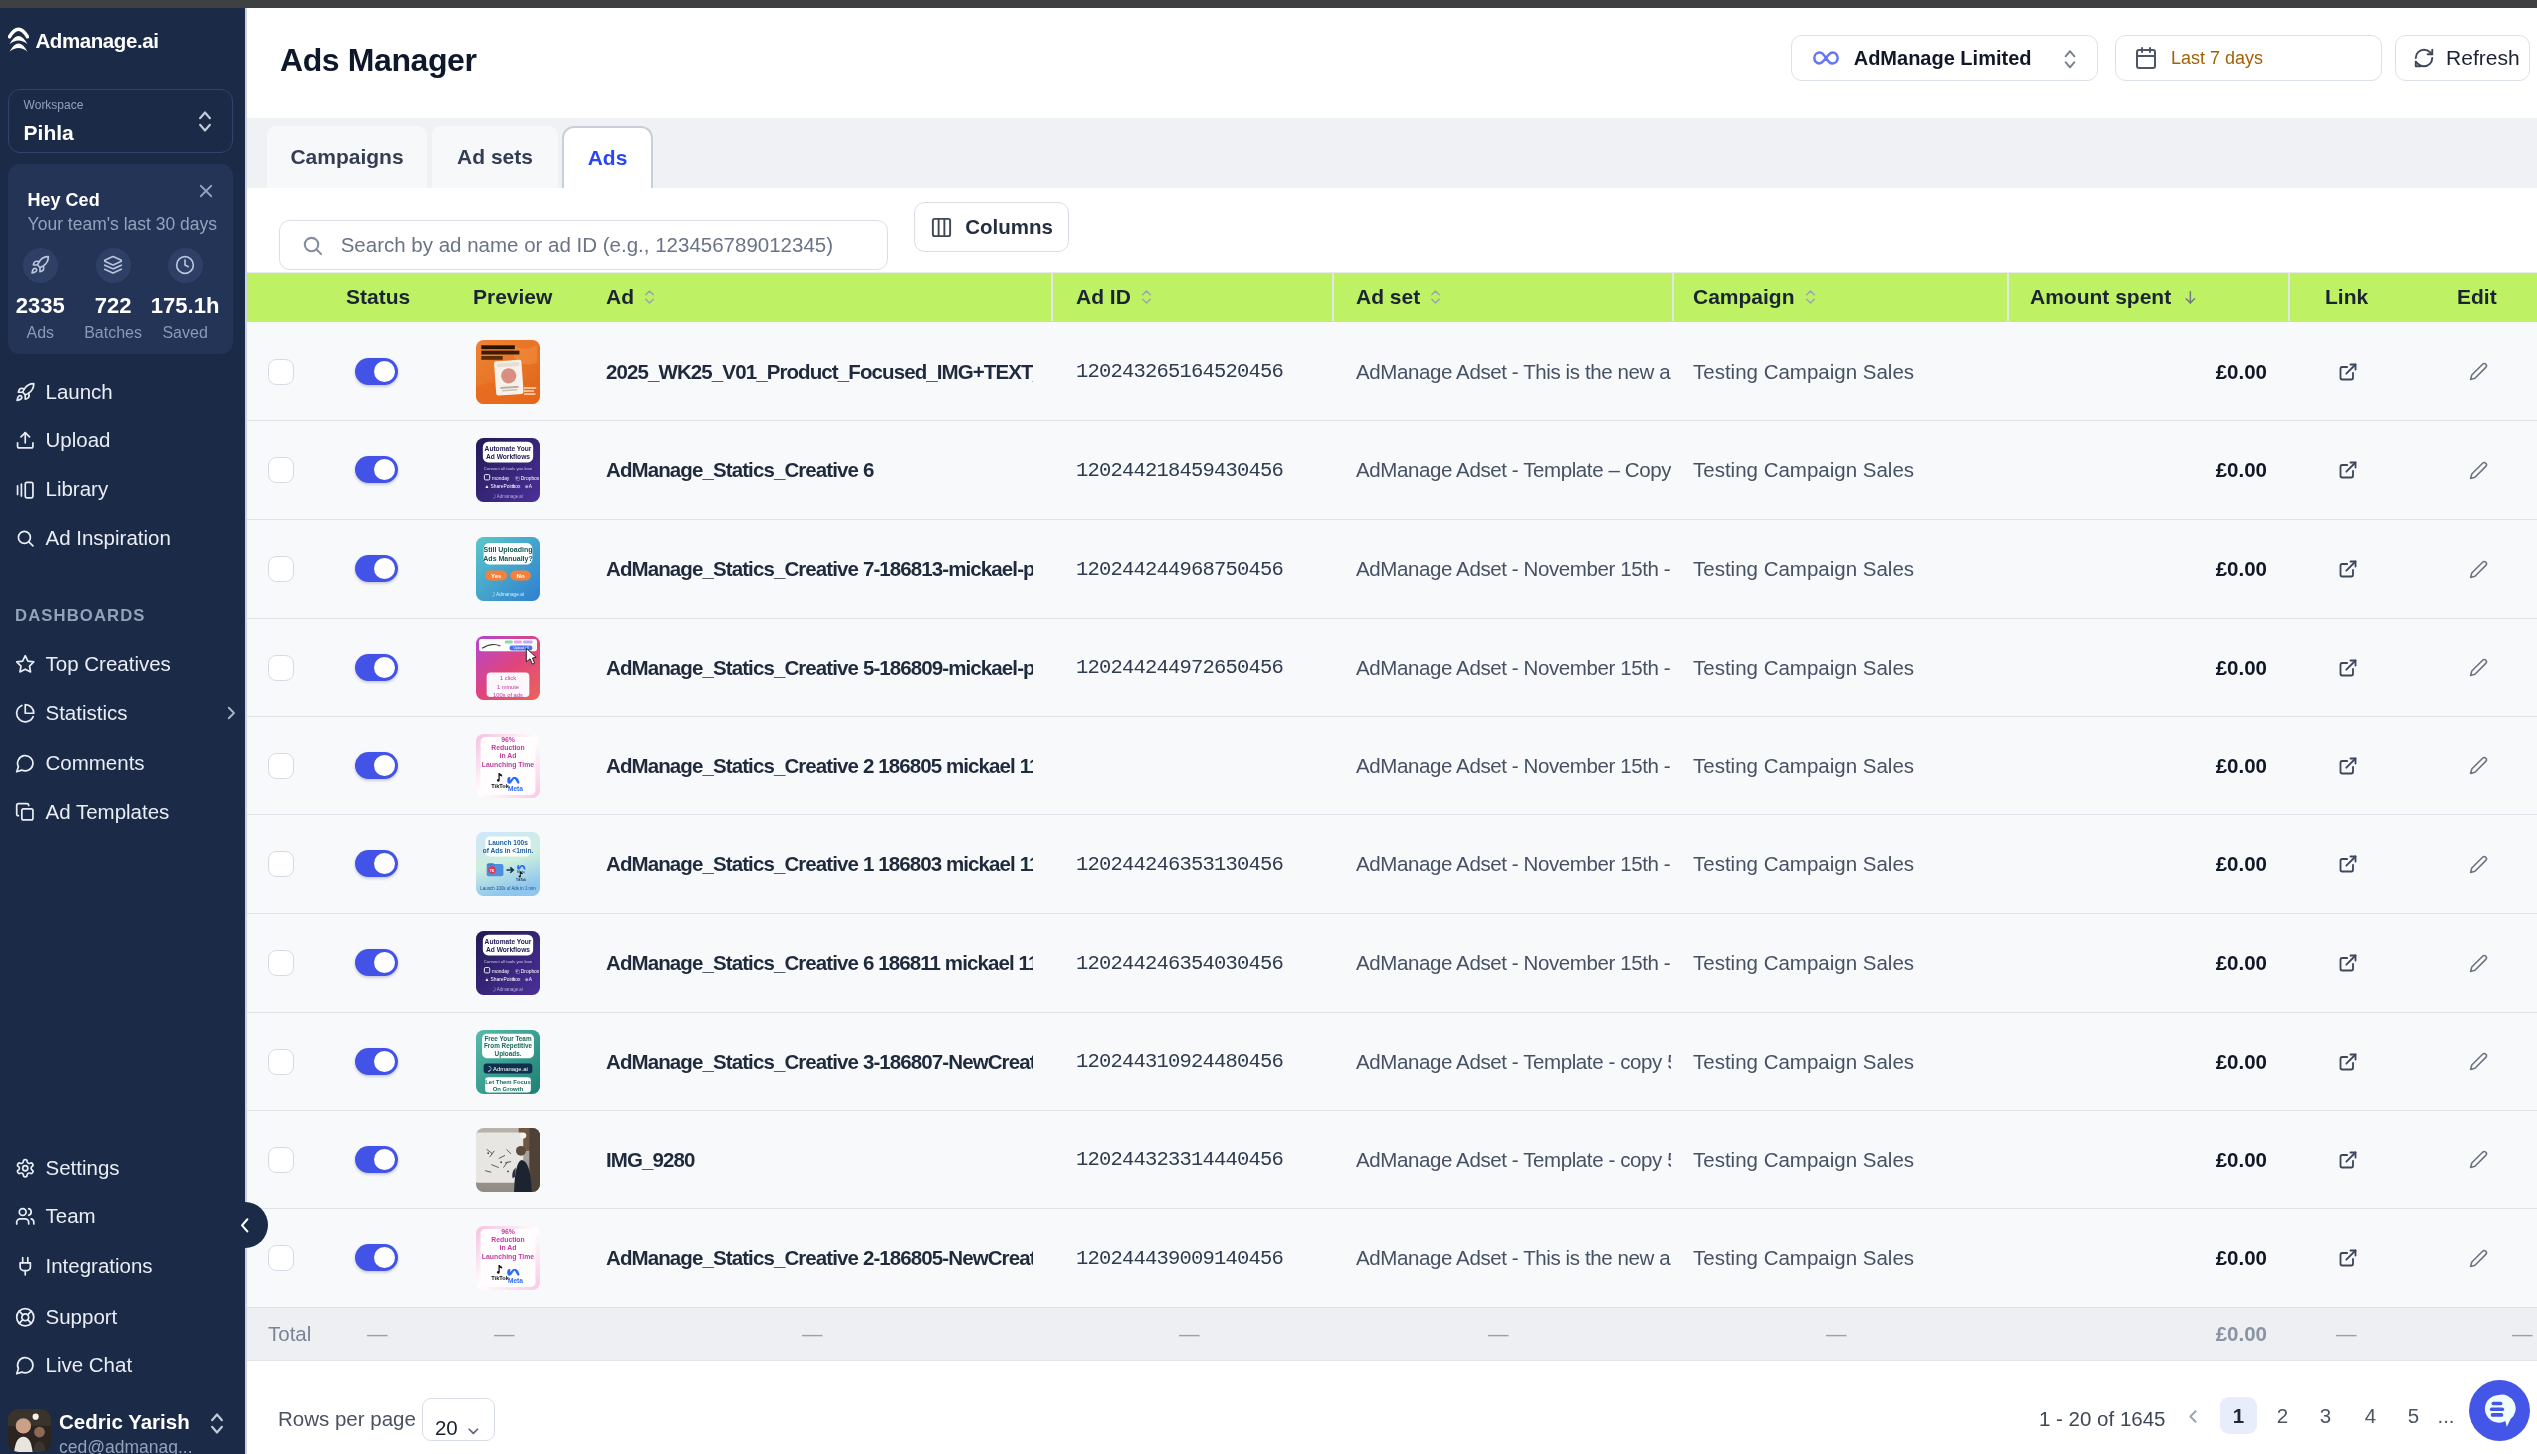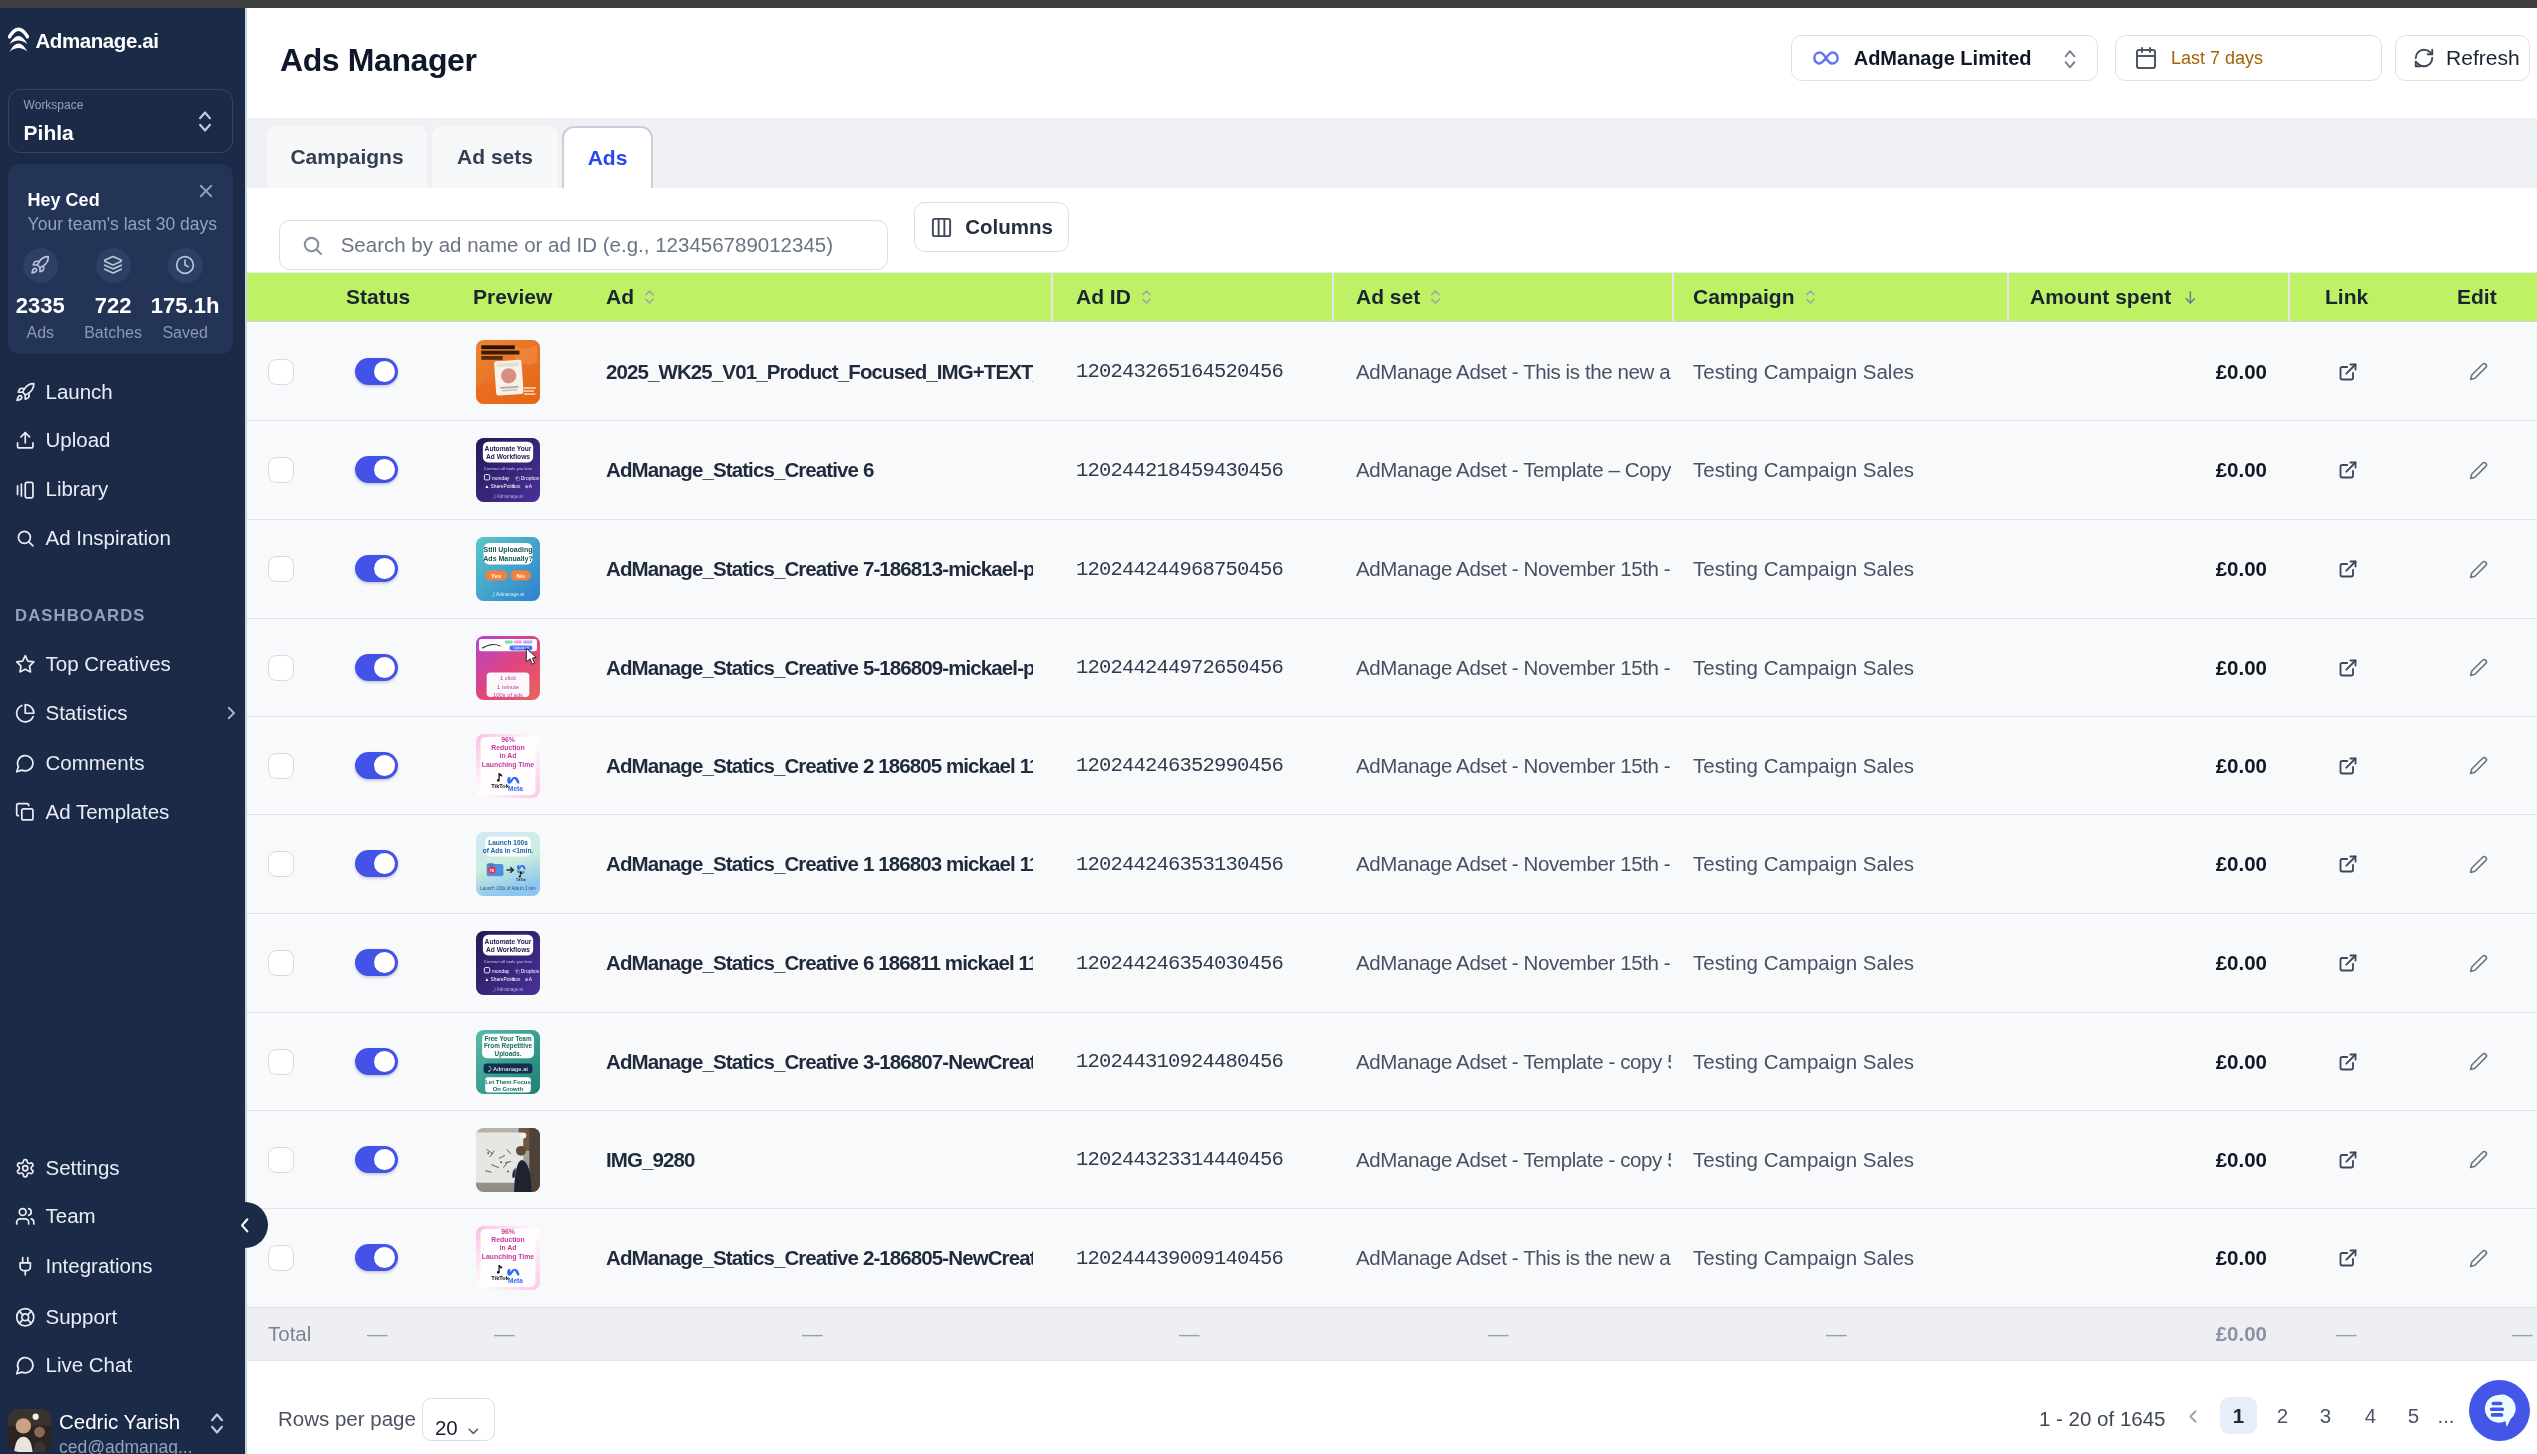--- a/index.html
+++ b/index.html
@@ -23,21 +23,21 @@
   .stat { position:absolute; top:84px; width:73px; text-align:center; }
   .stat .circ { width:35px; height:35px; border-radius:50%; background:#2e4066; margin:0 auto; display:flex; align-items:center; justify-content:center; }
   .stat .num { font-size:22px; font-weight:700; color:#fff; margin-top:10.6px; }
   .stat .lbl { font-size:16px; color:#8b99b4; margin-top:4.6px; }
 
   .nav-item { position:absolute; left:15px; height:35px; display:flex; align-items:center; color:#e9edf5; font-size:20.5px; white-space:nowrap; }
   .nav-item svg { margin-right:10px; flex:none; }
   .nav-sec { position:absolute; left:15px; font-size:16.7px; font-weight:700; color:#93a1bb; letter-spacing:1.1px; }
 
   .profile-img { position:absolute; left:7.6px; top:1401px; width:43px; height:43px; border-radius:10.6px; overflow:hidden; }
-  .profile-name { position:absolute; left:59px; top:1402px; font-size:20.5px; font-weight:400; color:#fff; }
+  .profile-name { position:absolute; left:59px; top:1402px; font-size:20.5px; font-weight:700; color:#fff; }
   .profile-mail { position:absolute; left:59px; top:1429px; font-size:17.5px; color:#93a1bb; }
 
   .mainline { position:absolute; left:245px; top:7.6px; width:1.5px; height:1447px; background:#ced4de; z-index:2; }
   .collapse { position:absolute; left:222px; top:1202px; width:46px; height:46px; border-radius:50%; background:#1b2a47; z-index:40; display:flex; align-items:center; justify-content:center; }
 
   
   .h1 { position:absolute; left:280px; top:42px; font-size:32px; font-weight:700; color:#0f172a; letter-spacing:-0.4px; z-index:5;}
   .topbtn { position:absolute; top:35px; height:46px; background:#fff; border:1.5px solid #dbe0e8; border-radius:10.6px; display:flex; align-items:center; z-index:5; }
 
   
@@ -499,21 +499,20 @@
             <text x="42" y="32" font-size="9" font-weight="bold" fill="#c2399e" text-anchor="middle">in Ad</text>
             <text x="42" y="43" font-size="9" font-weight="bold" fill="#c2399e" text-anchor="middle">Launching Time</text>
             <g>
               <path d="M29.5 59 q-1 -0.2 -1.8 0.8 q-0.6 1 0 2 q0.7 1 1.9 0.8 q1.5 -0.2 1.5 -1.8 V54.5 q1.4 1.1 3.2 1.2 V53.5 q-1.8 -0.3 -3.2 -2.3 h-1.6 Z" fill="#111"></path>
               <text x="20" y="71" font-size="7.4" font-weight="bold" fill="#111">TikTok</text>
               <path d="M44 57.5 C42.6 57.5 42 59.5 42 61 C42 62.6 42.6 64.3 44 64.3 C45.3 64.3 46.3 62.8 47.3 61 C48.4 59 49.7 57.5 51.5 57.5 C53.6 57.5 54.7 59.6 55.3 61 C55.9 62.3 56.3 64.3 55.4 64.3 C54.7 64.3 54.2 62.7 53.4 61 C52.5 59.2 51.4 57.5 49.7 57.5 C48 57.5 47 59.4 46 61.1 C45.1 62.7 44.8 64.3 44 64.3 Z" stroke="#2a6cf5" stroke-width="2" fill="none"></path>
               <text x="42" y="74.5" font-size="8.6" font-weight="bold" fill="#2a6cf5">Meta</text>
             </g>
           </svg></div>
     <div class="adname txtc">AdManage_Statics_Creative 2 186805 mickael 11-15</div>
-    <div class="adid txtc">120244246352990456</div>
     <div class="adset txtc">AdManage Adset - November 15th - 2024</div>
     <div class="camp txtc">Testing Campaign Sales</div>
     <div class="amount txtc">£0.00</div>
     <div class="cell" style="left:2092px;width:21px;justify-content:center">
           <svg width="20" height="20" viewBox="0 0 24 24" fill="none" stroke="#3c475c" stroke-width="2.2" stroke-linecap="round" stroke-linejoin="round">
             <path d="M15 3h6v6"></path>
             <path d="M10 14 21 3"></path>
             <path d="M18 13v6a2 2 0 0 1-2 2H5a2 2 0 0 1-2-2V8a2 2 0 0 1 2-2h6"></path>
           </svg>
         </div>

